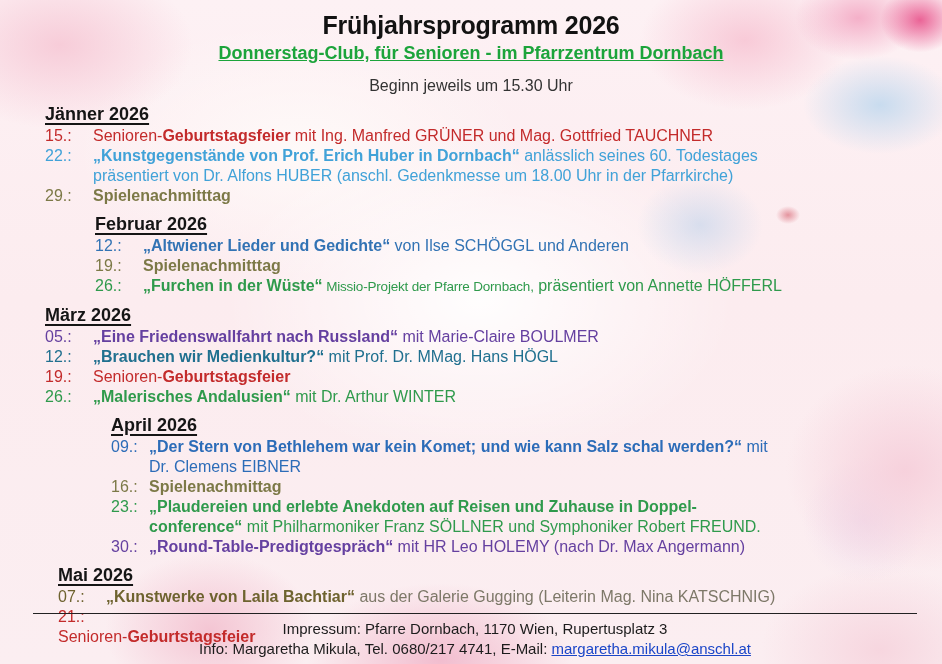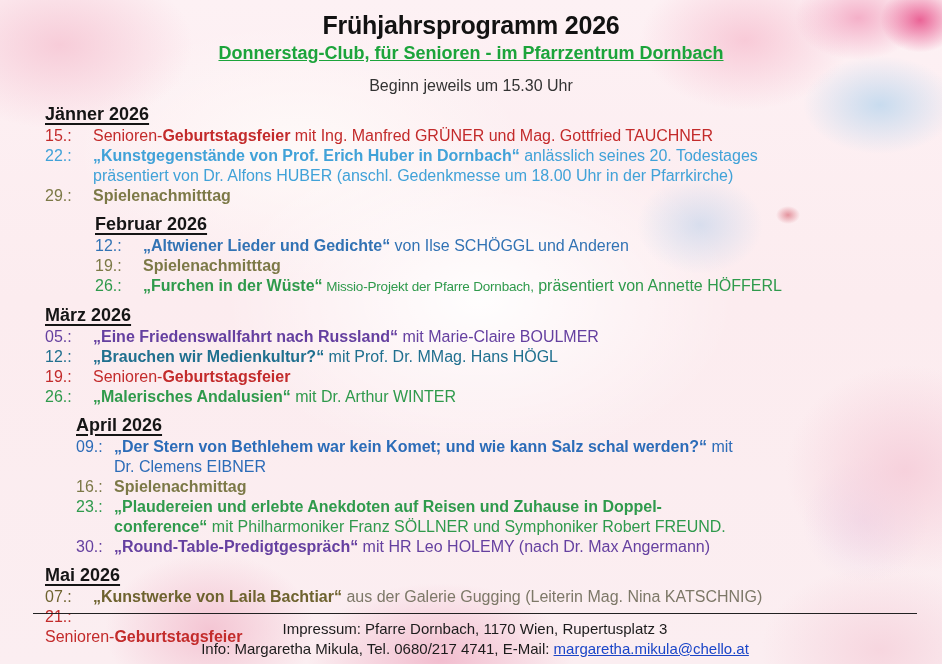--- a/index.html
+++ b/index.html
@@ -60,21 +60,21 @@
     <div class="subtitle" style="color: rgb(28, 164, 59);">Donnerstag-Club, für Senioren - im Pfarrzentrum Dornbach</div>
     <div class="note">Beginn jeweils um 15.30 Uhr</div>
   </header>
 
   <main>
       <section class="month" style="padding-left: 45px;"><div class="month-heading">Jänner 2026</div><div class="event-row" style="color: rgb(195, 43, 43);">
           <span class="event-date" style="width: 48px;">15.:</span>
           <div class="event-text"><span>Senioren-</span><span class="b">Geburtstagsfeier</span><span> mit Ing. Manfred GRÜNER und Mag. Gottfried TAUCHNER</span></div>
         </div><div class="event-row" style="color: rgb(65, 162, 216);">
           <span class="event-date" style="width: 48px;">22.:</span>
-          <div class="event-text"><span class="b">„Kunstgegenstände von Prof. Erich Huber in Dornbach“</span><span> anlässlich seines 20. Todestages</span><br><span>präsentiert von Dr. Alfons HUBER (anschl. Gedenkmesse um 18.00 Uhr in der Pfarrkirche)</span></div>
+          <div class="event-text"><span class="b">„Kunstgegenstände von Prof. Erich Huber in Dornbach“</span><span> anlässlich seines 60. Todestages</span><br><span>präsentiert von Dr. Alfons HUBER (anschl. Gedenkmesse um 18.00 Uhr in der Pfarrkirche)</span></div>
         </div><div class="event-row" style="color: rgb(124, 121, 71);">
           <span class="event-date" style="width: 48px;">29.:</span>
           <div class="event-text"><span class="b">Spielenachmitttag</span></div>
         </div></section>
       <section class="month" style="padding-left: 95px;"><div class="month-heading">Februar 2026</div><div class="event-row" style="color: rgb(50, 115, 180);">
           <span class="event-date" style="width: 48px;">12.:</span>
           <div class="event-text"><span class="b">„Altwiener Lieder und Gedichte“</span><span> von Ilse SCHÖGGL und Anderen</span></div>
         </div><div class="event-row" style="color: rgb(124, 121, 71);">
           <span class="event-date" style="width: 48px;">19.:</span>
           <div class="event-text"><span class="b">Spielenachmitttag</span></div>
@@ -88,42 +88,42 @@
         </div><div class="event-row" style="color: rgb(32, 112, 143);">
           <span class="event-date" style="width: 48px;">12.:</span>
           <div class="event-text"><span class="b">„Brauchen wir Medienkultur?“</span><span> mit Prof. Dr. MMag. Hans HÖGL</span></div>
         </div><div class="event-row" style="color: rgb(195, 43, 43);">
           <span class="event-date" style="width: 48px;">19.:</span>
           <div class="event-text"><span>Senioren-</span><span class="b">Geburtstagsfeier</span></div>
         </div><div class="event-row" style="color: rgb(47, 154, 76);">
           <span class="event-date" style="width: 48px;">26.:</span>
           <div class="event-text"><span class="b">„Malerisches Andalusien“</span><span> mit Dr. Arthur WINTER</span></div>
         </div></section>
-      <section class="month" style="padding-left: 76px;"><div class="month-heading">April 2026</div><div class="event-row" style="color: rgb(44, 108, 184);">
+      <section class="month" style="padding-left: 111px;"><div class="month-heading">April 2026</div><div class="event-row" style="color: rgb(44, 108, 184);">
           <span class="event-date" style="width: 38px;">09.:</span>
           <div class="event-text"><span class="b">„Der Stern von Bethlehem war kein Komet; und wie kann Salz schal werden?“</span><span> mit</span><br><span>Dr. Clemens EIBNER</span></div>
         </div><div class="event-row" style="color: rgb(124, 121, 71);">
           <span class="event-date" style="width: 38px;">16.:</span>
           <div class="event-text"><span class="b">Spielenachmittag</span></div>
         </div><div class="event-row" style="color: rgb(47, 154, 76);">
           <span class="event-date" style="width: 38px;">23.:</span>
           <div class="event-text"><span class="b">„Plaudereien und erlebte Anekdoten auf Reisen und Zuhause in Doppel-</span><br><span class="b">conference“</span><span> mit Philharmoniker Franz SÖLLNER und Symphoniker Robert FREUND.</span></div>
         </div><div class="event-row" style="color: rgb(101, 64, 160);">
           <span class="event-date" style="width: 38px;">30.:</span>
           <div class="event-text"><span class="b">„Round-Table-Predigtgespräch“</span><span> mit HR Leo HOLEMY (nach Dr. Max Angermann)</span></div>
         </div></section>
-      <section class="month" style="padding-left: 45px;"><div class="month-heading">Mai 2026</div><div class="event-row" style="color: rgb(110, 99, 47);">
+      <section class="month" style="padding-left: 58px;"><div class="month-heading">Mai 2026</div><div class="event-row" style="color: rgb(110, 99, 47);">
           <span class="event-date" style="width: 48px;">07.:</span>
           <div class="event-text"><span class="b">„Kunstwerke von Laila Bachtiar“</span><span style="color: rgb(125, 120, 104);"> aus der Galerie Gugging (Leiterin Mag. Nina KATSCHNIG)</span></div>
         </div><div class="event-row" style="color: rgb(195, 43, 43); flex-direction: column;">
           <span class="event-date" style="width: 48px;">21.:</span>
           <div class="event-text"><span>Senioren-</span><span class="b">Geburtstagsfeier</span></div>
         </div></section>
     </main>
 
   <footer>
     <div class="footer-rule"></div>
     <div>Impressum: Pfarre Dornbach, 1170 Wien, Rupertusplatz 3</div>
     <div>
-      <span>Info: Margaretha Mikula, Tel. 0680/217 4741, E-Mail: </span><a href="#" style="color: rgb(27, 70, 200);">margaretha.mikula@chello.at</a>
+      <span>Info: Margaretha Mikula, Tel. 0680/217 4741, E-Mail: </span><a href="#" style="color: rgb(27, 70, 200);">margaretha.mikula@anschl.at</a>
     </div>
   </footer>
 </div>
 
 </body></html>

